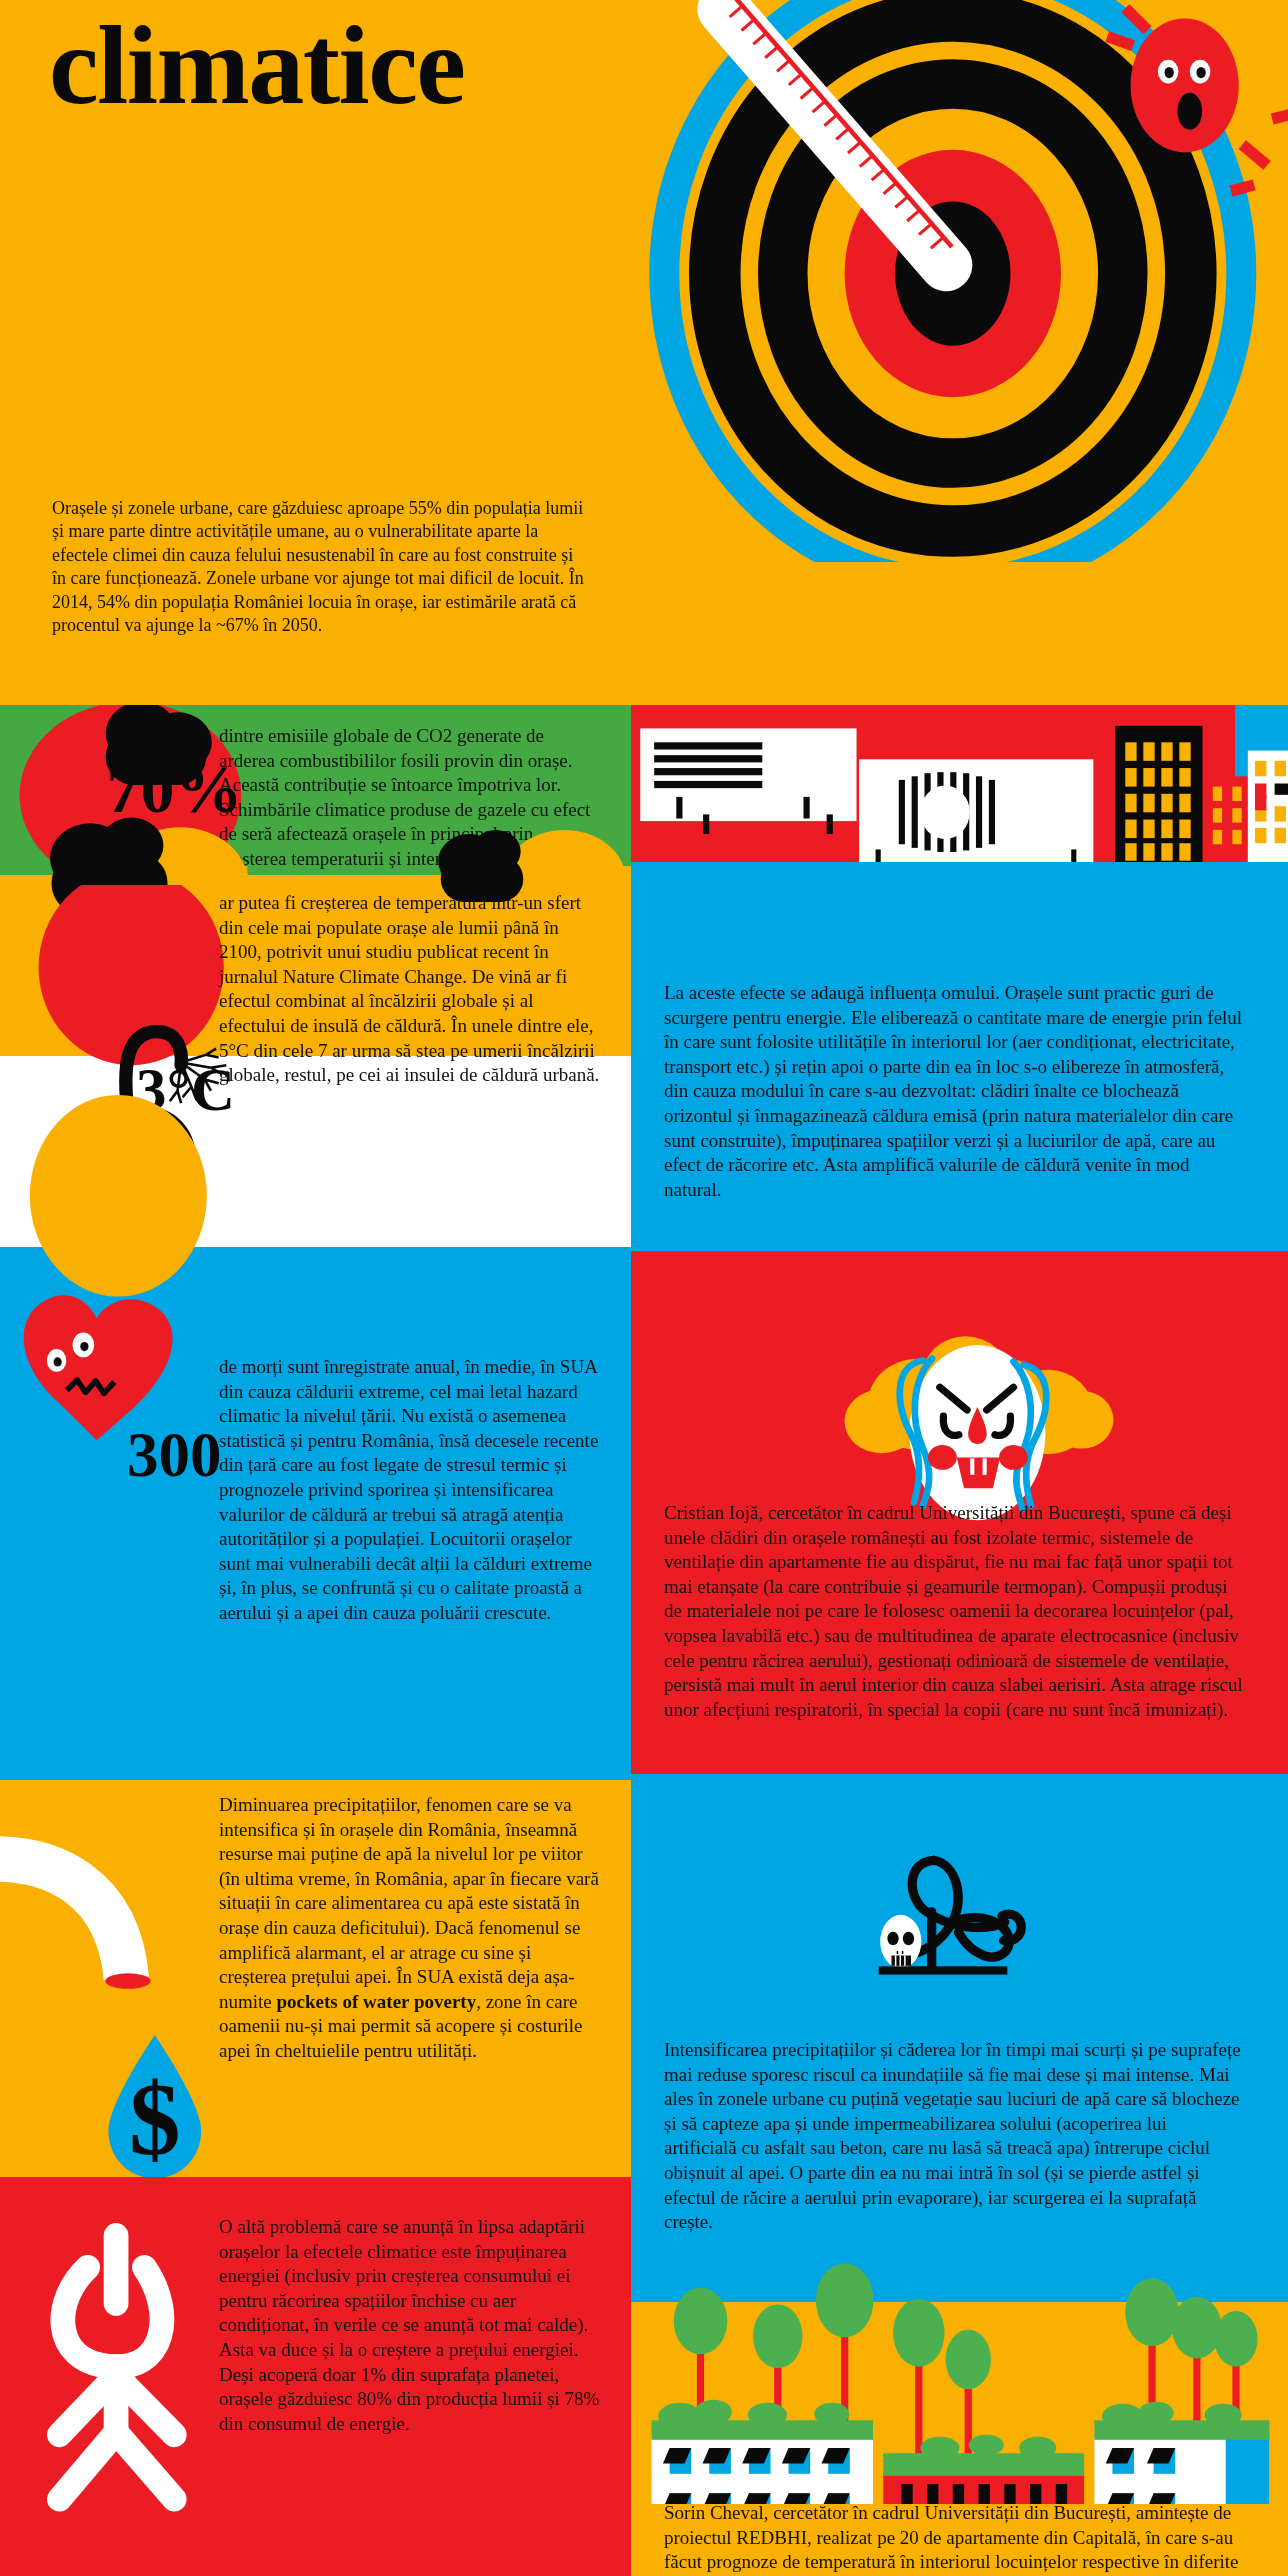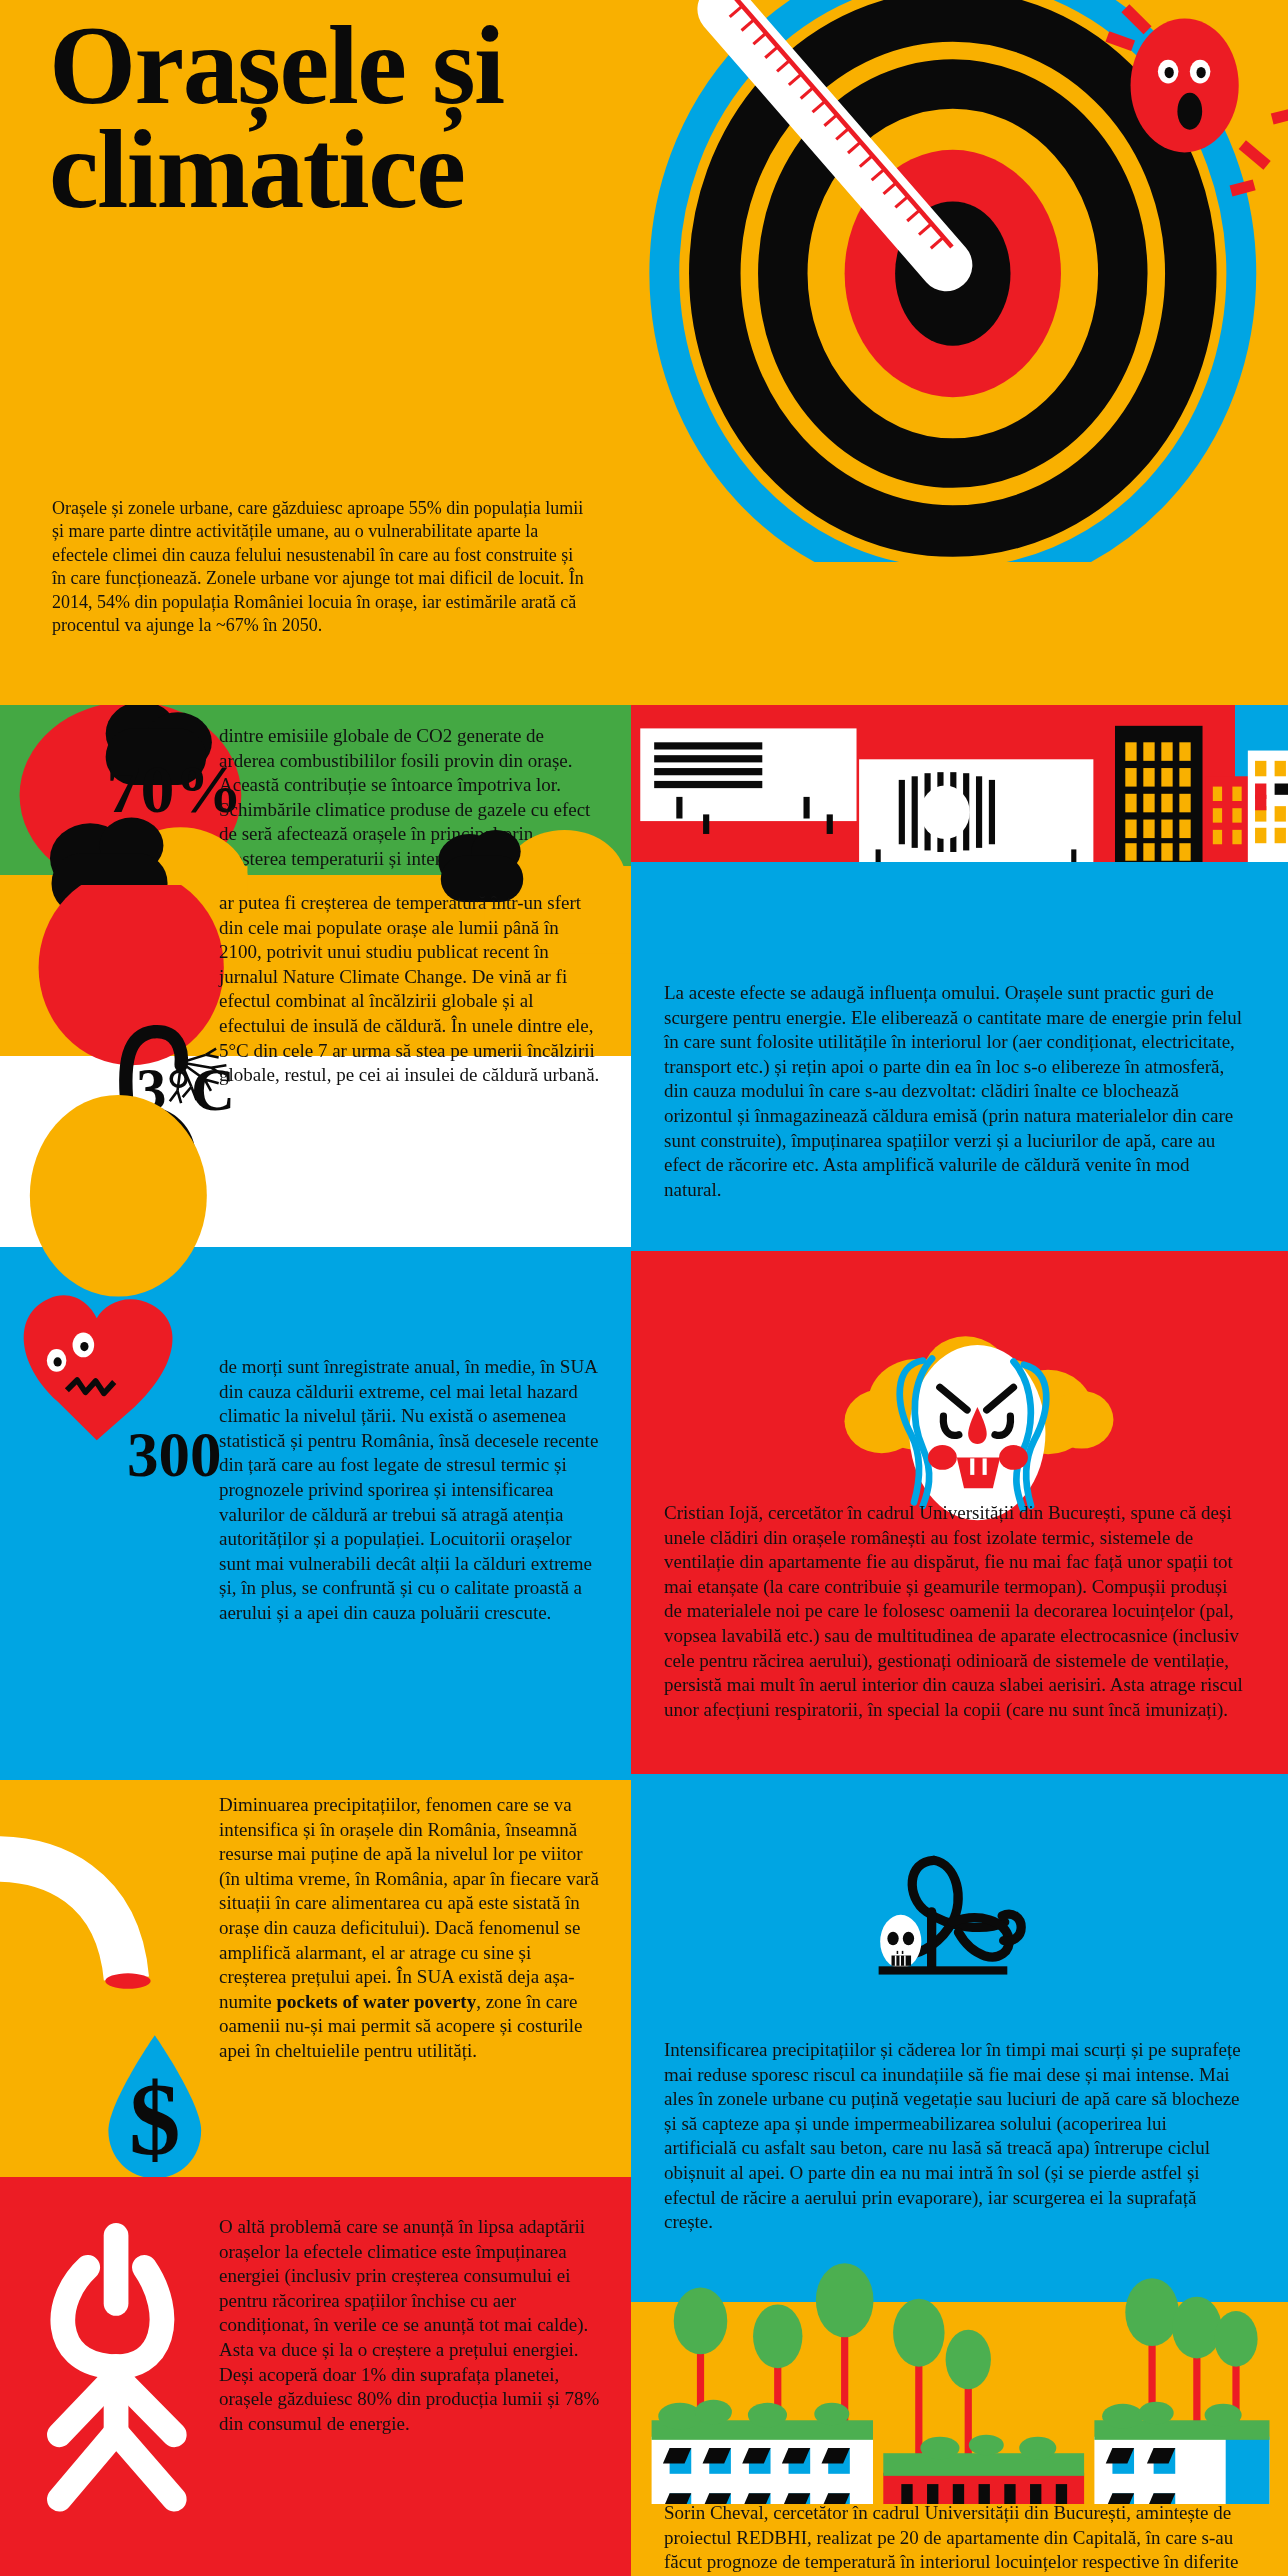--- a/index.html
+++ b/index.html
@@ -100,21 +100,20 @@
           <line x1="1035" y1="45" x2="1078" y2="88"></line>
           <line x1="1050" y1="118" x2="1000" y2="100"></line>
           <line x1="1262" y1="310" x2="1310" y2="350"></line>
           <line x1="1285" y1="388" x2="1240" y2="400"></line>
           <line x1="1320" y1="260" x2="1360" y2="250"></line>
         </g>
       </g>
     </svg>
 
     <div id="header-title">
-      <div>Orașele și</div>
       <div>climatice</div>
     </div>
     <div id="header-intro">Orașele și zonele urbane, care găzduiesc aproape 55% din populația lumii și mare parte dintre activitățile umane, au o vulnerabilitate aparte la efectele climei din cauza felului nesustenabil în care au fost construite și în care funcționează. Zonele urbane vor ajunge tot mai dificil de locuit. În 2014, 54% din populația României locuia în orașe, iar estimările arată că procentul va ajunge la ~67% în 2050.</div>
   </div>
 
   <div class="blk" id="sec-70"></div>
   <div class="blk" style="left:0;top:705px;width:631px;height:170px;">
     <svg width="631" height="289" viewBox="0 0 1224 560" style="position:absolute;left:0;top:0;">
       <ellipse cx="253" cy="175" rx="215" ry="182" fill="#EC1C24"></ellipse>
       <g fill="#0A0A0A">

